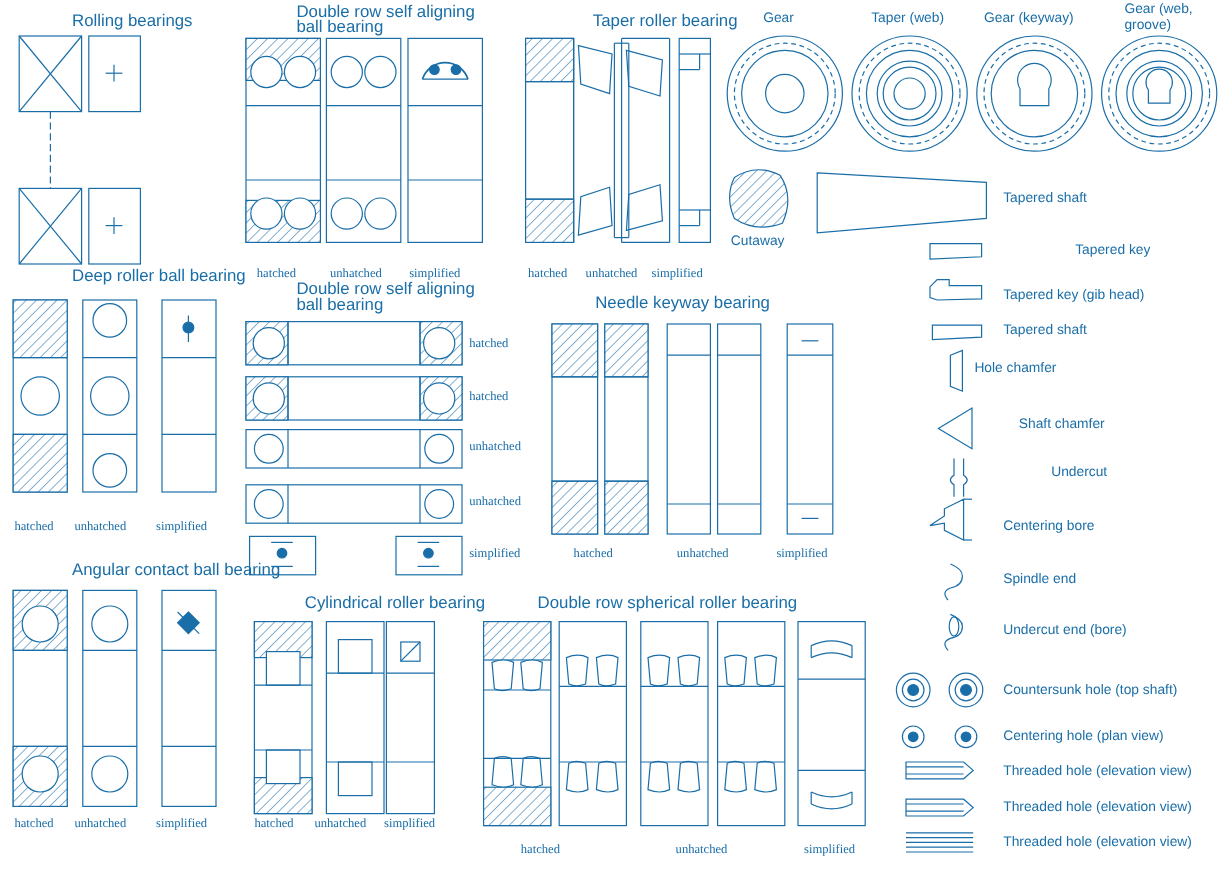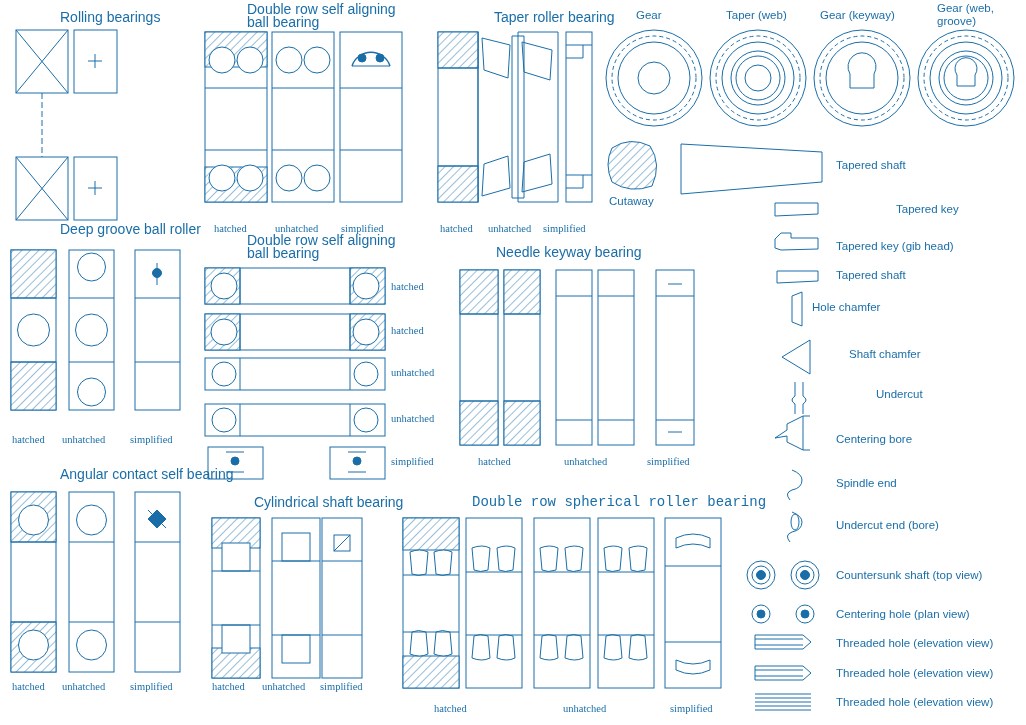--- a/index.html
+++ b/index.html
@@ -375,28 +375,28 @@
 
     <line class="st" x1="755" y1="694" x2="811" y2="694"></line>
     <line class="st" x1="755" y1="698" x2="811" y2="698"></line>
     <line class="st" x1="755" y1="702" x2="811" y2="702"></line>
     <line class="st" x1="755" y1="706" x2="811" y2="706"></line>
     <line class="st" x1="755" y1="710" x2="811" y2="710"></line>
   </g>
 </svg>
 
 <div class="title" style="left:16px;top:9px;">Rolling bearings</div>
-<div class="title" style="left:16px;top:221px;">Deep groove ball roller</div>
-<div class="title" style="left:16px;top:466px;">Angular contact self bearing</div>
+<div class="title" style="left:16px;top:221px;">Deep roller ball bearing</div>
+<div class="title" style="left:16px;top:466px;">Angular contact ball bearing</div>
 <div class="title wrap" style="left:203px;top:3px;">Double row self aligning ball bearing</div>
 <div class="title wrap" style="left:203px;top:234px;">Double row self aligning ball bearing</div>
-<div class="title" style="left:210px;top:494px;">Cylindrical shaft bearing</div>
+<div class="title" style="left:210px;top:494px;">Cylindrical roller bearing</div>
 <div class="title" style="left:450px;top:9px;">Taper roller bearing</div>
 <div class="title" style="left:452px;top:244px;">Needle keyway bearing</div>
-<div class="title" style="left:428px;top:494px;font-family:Liberation Mono, monospace;">Double row spherical roller bearing</div>
+<div class="title" style="left:404px;top:494px;">Double row spherical roller bearing</div>
 
 <div class="lbl sm" style="left:12px;top:434px;">hatched</div>
 <div class="lbl sm" style="left:62px;top:434px;">unhatched</div>
 <div class="lbl sm" style="left:130px;top:434px;">simplified</div>
 
 <div class="lbl sm" style="left:12px;top:681px;">hatched</div>
 <div class="lbl sm" style="left:62px;top:681px;">unhatched</div>
 <div class="lbl sm" style="left:130px;top:681px;">simplified</div>
 
 <div class="lbl sm" style="left:214px;top:223px;">hatched</div>
@@ -435,17 +435,17 @@
 <div class="lbl" style="left:836px;top:159px;">Tapered shaft</div>
 <div class="lbl" style="left:856px;top:203px;margin-left:40px;">Tapered key</div>
 <div class="lbl" style="left:836px;top:240px;">Tapered key (gib head)</div>
 <div class="lbl" style="left:836px;top:269px;">Tapered shaft</div>
 <div class="lbl" style="left:812px;top:301px;">Hole chamfer</div>
 <div class="lbl" style="left:836px;top:348px;margin-left:13px;">Shaft chamfer</div>
 <div class="lbl" style="left:836px;top:388px;margin-left:40px;">Undercut</div>
 <div class="lbl" style="left:836px;top:433px;">Centering bore</div>
 <div class="lbl" style="left:836px;top:477px;">Spindle end</div>
 <div class="lbl" style="left:836px;top:519px;">Undercut end (bore)</div>
-<div class="lbl" style="left:836px;top:569px;">Countersunk shaft (top view)</div>
+<div class="lbl" style="left:836px;top:569px;">Countersunk hole (top shaft)</div>
 <div class="lbl" style="left:836px;top:608px;">Centering hole (plan view)</div>
 <div class="lbl" style="left:836px;top:637px;">Threaded hole (elevation view)</div>
 <div class="lbl" style="left:836px;top:667px;">Threaded hole (elevation view)</div>
 <div class="lbl" style="left:836px;top:696px;">Threaded hole (elevation view)</div>
 
 </body></html>

